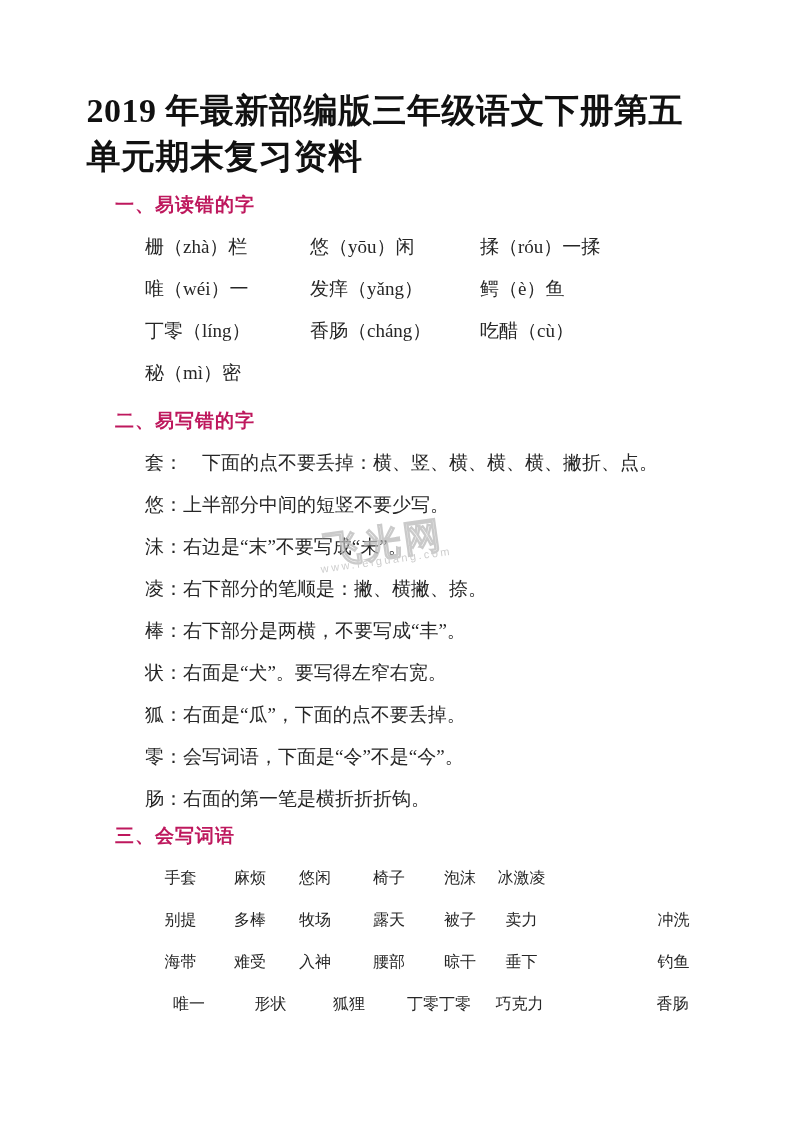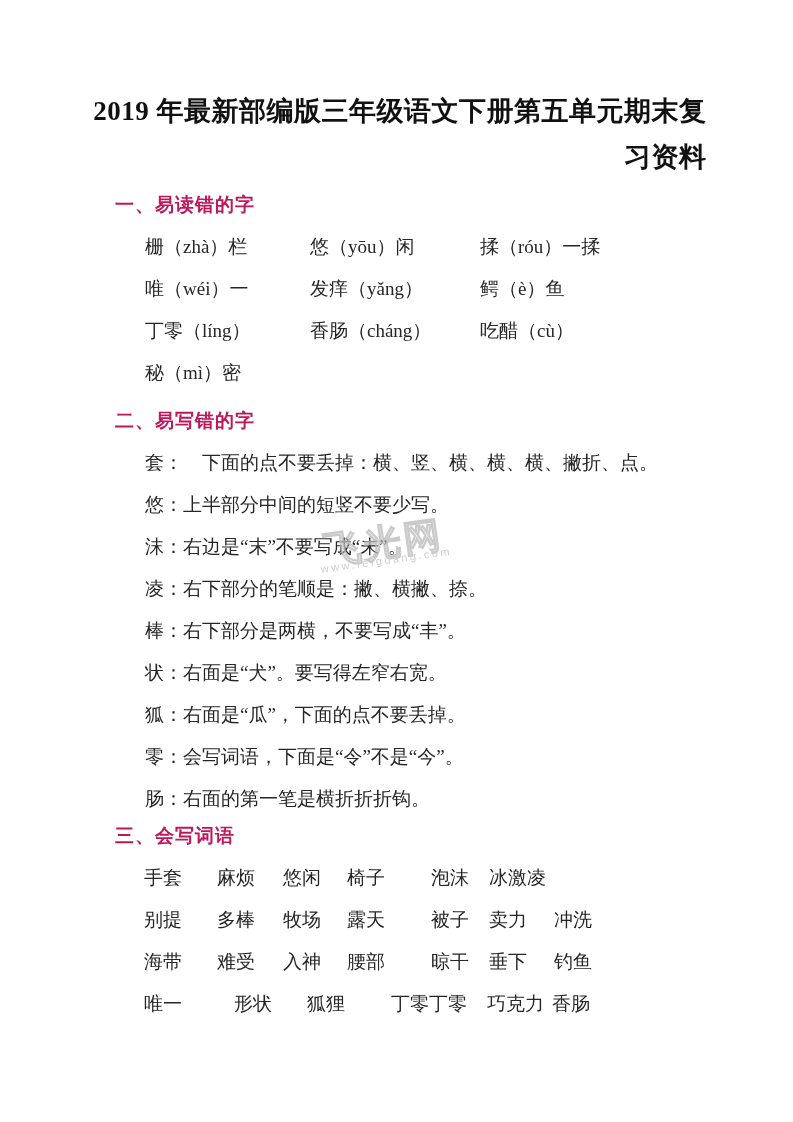--- a/index.html
+++ b/index.html
@@ -10,22 +10,22 @@
     margin:0 auto;
     background:#ffffff;
     overflow:hidden;
     font-family:"Liberation Serif", serif;
     color:#262626;
   }
   .doc-title {
     padding-top:88px;
     width:620px;
     margin:0 auto;
-    text-align:right;
-    font-size:27px;
+    text-align:left;
+    font-size:34px;
     font-weight:bold;
     line-height:46px;
     color:#111111;
     letter-spacing:0.5px;
   }
   .sec-heading {
     margin:15px 0 0 115px;
     font-family:"Liberation Sans", sans-serif;
     font-weight:bold;
     font-size:19px;
@@ -44,22 +44,23 @@
   }
   .note-item {
     margin:22px 0 0 145px;
     font-size:19px;
     line-height:20px;
     white-space:pre-wrap;
   }
   .word-row {
     display:grid;
     margin:22px 0 0 144px;
-    font-size:19px;
+    font-size:16px;
     line-height:20px;
+    text-align:center;
   }
   .word-row.t1 { grid-template-columns:73px 66px 64px 84px 58px 65px auto; }
   .word-row.t4 { grid-template-columns:90px 73px 84px 96px 65px auto; }
   .watermark {
     position:absolute;
     left:318px; top:524px;
     transform:rotate(-8deg);
     pointer-events:none;
     text-align:center;
     opacity:0.75;

